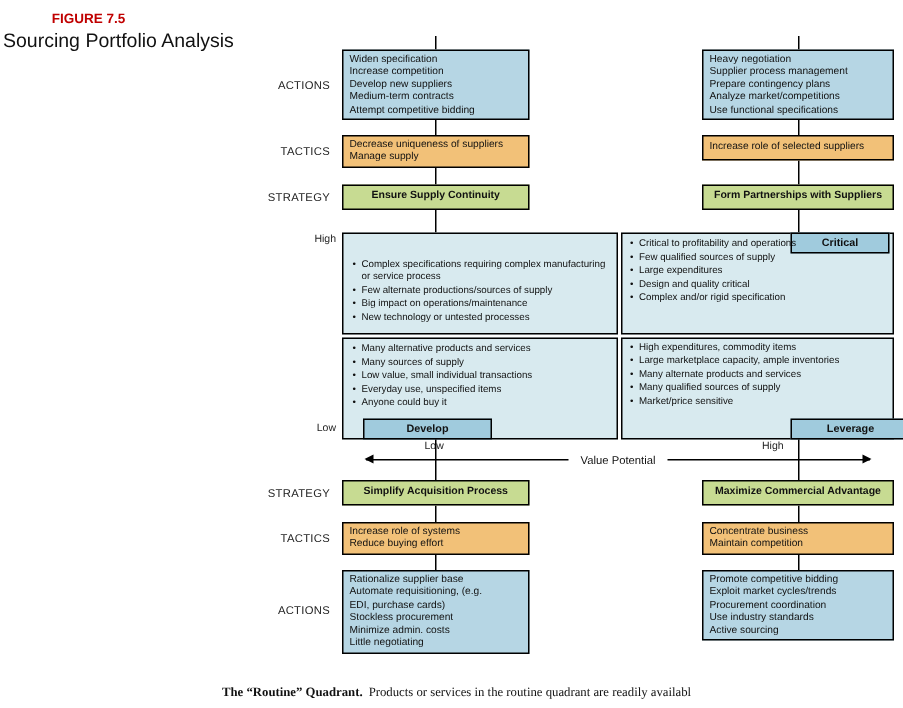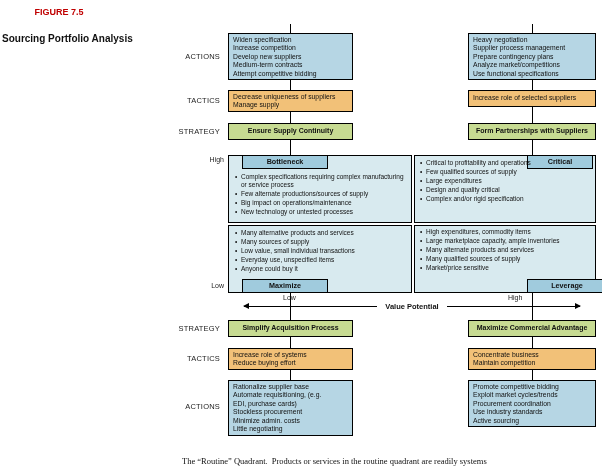--- a/index.html
+++ b/index.html
@@ -2,21 +2,21 @@
 <html><head>
 <meta charset="utf-8">
 <style>
   * { margin:0; padding:0; box-sizing:border-box; }
   html,body { background:#fff; }
   .page { position:relative; width:602px; height:472px; background:#fff;
           font-family:"Liberation Sans",sans-serif; color:#111; overflow:hidden; }
 
   .fig-head { position:absolute; left:2px; top:7px; width:114px; text-align:center; }
   .fig-label { color:#C00000; font-weight:bold; font-size:9px; }
-  .fig-title { font-weight:bold; font-size:10px; margin-top:16px; white-space:nowrap; }
+  .fig-title { font-weight:normal; font-size:13px; margin-top:2px; white-space:nowrap; }
 
   .banner { position:absolute; left:228px; top:6px; width:368px; height:19px;
             background:#E8A44E; border:1px solid #000; font-weight:bold; font-size:9px;
             display:flex; align-items:center; justify-content:center; }
 
   .rowlabel { position:absolute; width:60px; left:160px; text-align:right;
               font-size:7.5px; letter-spacing:.2px; color:#222; }
 
   .box { position:absolute; border:1px solid #000; font-size:6.8px; line-height:8.4px; padding:2px 4px; }
   .box.blue { background:#B6D6E4; }
@@ -39,26 +39,26 @@
   .ylabel { position:absolute; left:112px; width:92px; text-align:right;
             font-size:7.5px; line-height:9.5px; color:#222; }
 
   .xaxis { position:absolute; left:244px; top:302px; width:336px; height:9px;
            display:flex; align-items:center; }
   .arrow { position:relative; flex:1; height:1px; background:#000; }
   .arrow.left::before { content:""; position:absolute; left:-1px; top:-3px; width:0; height:0;
         border-top:3.5px solid transparent; border-bottom:3.5px solid transparent; border-right:6px solid #000; }
   .arrow.right::after { content:""; position:absolute; right:-1px; top:-3px; width:0; height:0;
         border-top:3.5px solid transparent; border-bottom:3.5px solid transparent; border-left:6px solid #000; }
-  .xaxis .xlabel { font-weight:bold; font-size:7.5px; margin:0 8px; white-space:nowrap; }
+  .xaxis .xlabel { font-weight:normal; font-size:7.5px; margin:0 8px; white-space:nowrap; }
 
   .caption { position:absolute; left:148px; top:456px; width:454px;
              font-family:"Liberation Serif",serif; font-size:8.5px;
              white-space:nowrap; overflow:hidden; }
-  .caption .lead { font-weight:normal; margin-right:4px;margin-left:34px; }
+  .caption .lead { font-weight:bold; margin-right:4px; }
 </style>
 </head>
 <body>
 
 <div class="page">
 
   <div class="fig-head">
     <div class="fig-label">FIGURE 7.5</div>
     <div class="fig-title">Sourcing Portfolio Analysis</div>
   </div>
@@ -101,23 +101,22 @@
     </div>
 
   <div class="box green" style="left:228px;top:123px;width:125px;height:17px">Ensure Supply Continuity</div>
   <div class="box green" style="left:468px;top:123px;width:128px;height:17px">Form Partnerships with Suppliers</div>
 
   <div class="quad" style="left:228px;top:155px;width:184px;height:68px"></div>
   <div class="quad" style="left:414px;top:155px;width:182px;height:68px"></div>
   <div class="quad" style="left:228px;top:225px;width:184px;height:68px"></div>
   <div class="quad" style="left:414px;top:225px;width:182px;height:68px"></div>
 
-  <div class="qhead" style="left:242px;top:155px;width:86px">Bottleneck</div>
   <div class="qhead" style="left:527px;top:155px;width:66px">Critical</div>
-  <div class="qhead" style="left:242px;top:279px;width:86px">Maximize</div>
+  <div class="qhead" style="left:242px;top:279px;width:86px">Develop</div>
   <div class="qhead" style="left:527px;top:279px;width:80px">Leverage</div>
 
   <div class="qlist" style="left:234px;top:173px;width:172px">
       <div class="bullet">Complex specifications requiring complex manufacturing or service process</div>
       <div class="bullet">Few alternate productions/sources of supply</div>
       <div class="bullet">Big impact on operations/maintenance</div>
       <div class="bullet">New technology or untested processes</div>
     </div>
   <div class="qlist" style="left:419px;top:159px;width:126px">
       <div class="bullet">Critical to profitability and operations</div>
@@ -185,16 +184,16 @@
     </div>
   <div class="box blue" style="left:468px;top:380px;width:128px;height:47px">
       <div class="line">Promote competitive bidding</div>
       <div class="line">Exploit market cycles/trends</div>
       <div class="line">Procurement coordination</div>
       <div class="line">Use industry standards</div>
       <div class="line">Active sourcing</div>
     </div>
 
   <div class="caption">
-    <span class="lead">The “Routine” Quadrant.</span><span>Products or services in the routine quadrant are readily systems</span>
+    <span class="lead">The “Routine” Quadrant.</span><span>Products or services in the routine quadrant are readily availabl</span>
   </div>
 
 </div>
 
 </body></html>

